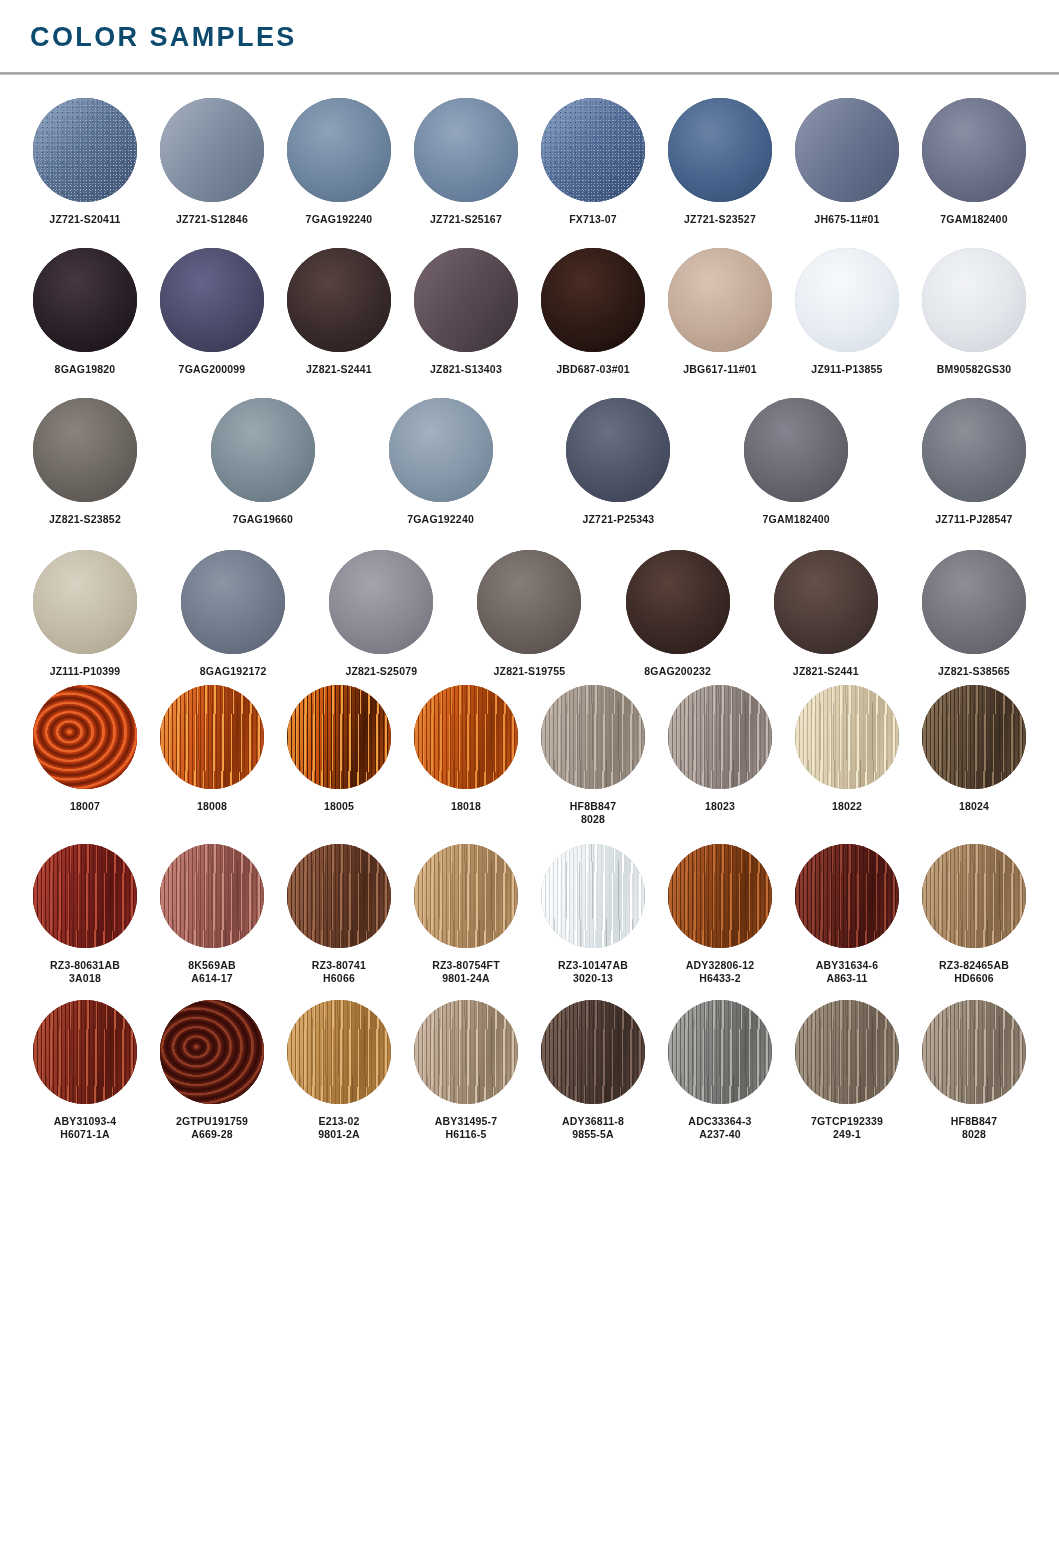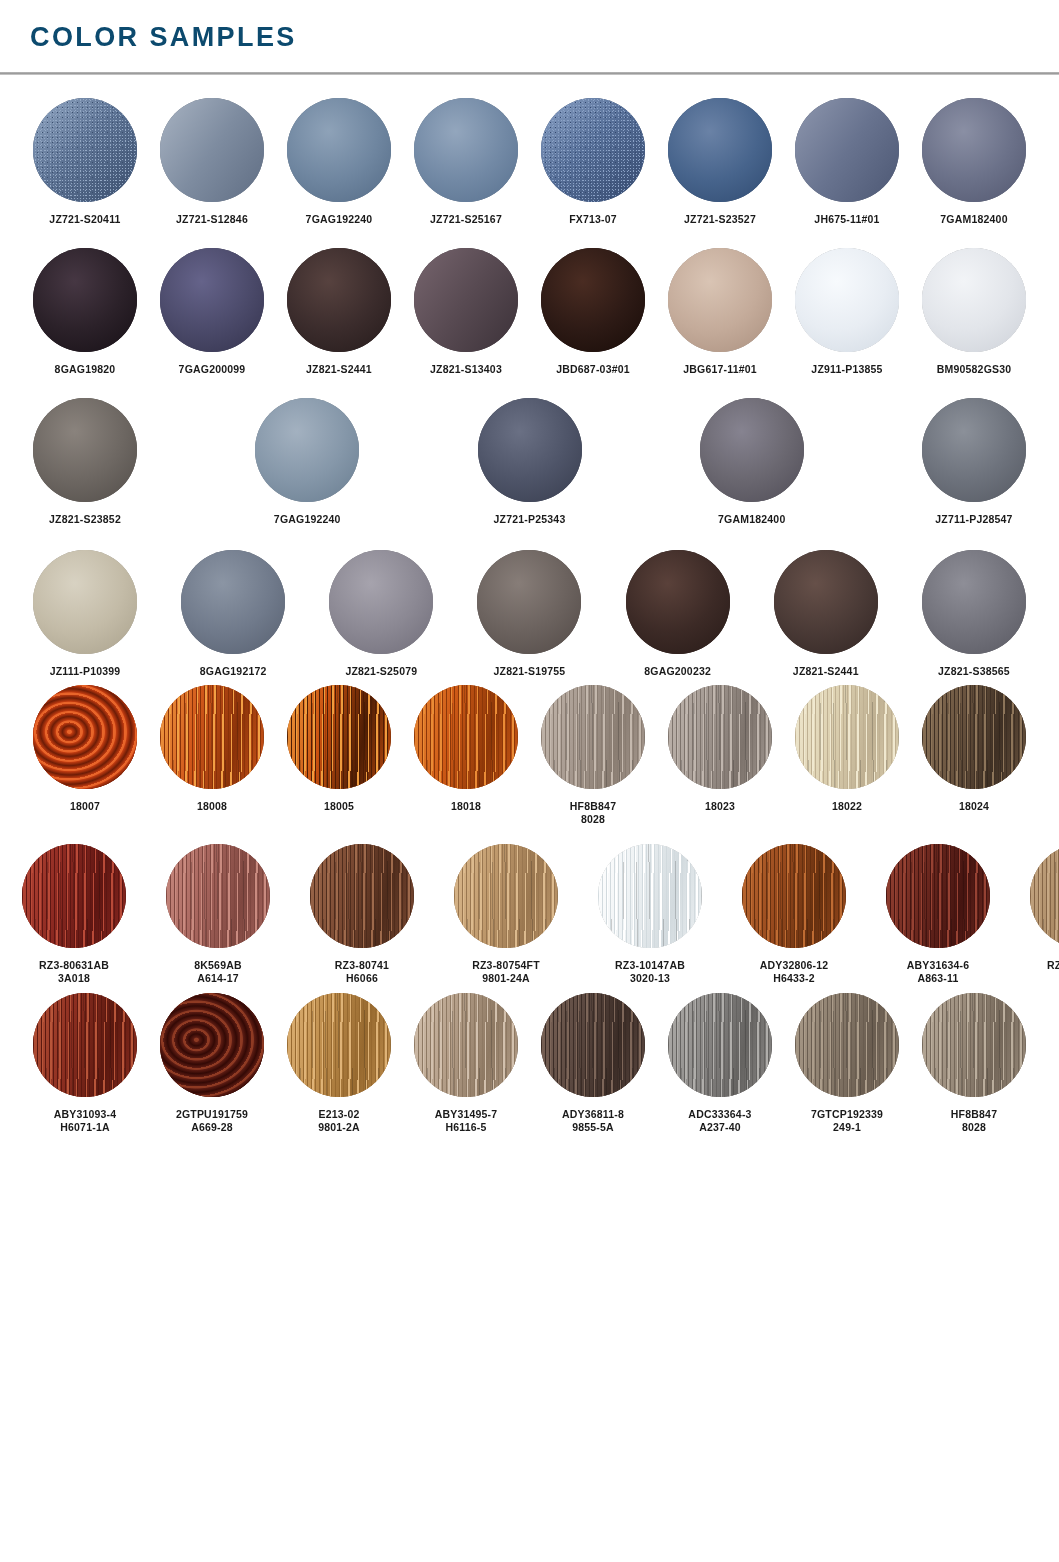--- a/index.html
+++ b/index.html
@@ -89,21 +89,21 @@
     white-space: pre-line;
     font-family: "Liberation Sans", sans-serif;
   }
 
   
   .r0 { margin-bottom: 22px; justify-content: space-between; }
   .r1 { margin-bottom: 22px; }
   .r2 { margin-bottom: 24px; }
   .r3 { }
   .r4 { margin-bottom: 18px; }
-  .r5 { margin-bottom: 8px; gap: 40px; }
+  .r5 { margin-bottom: 15px; }
   .r6 { margin-bottom: 0px; }
 </style>
 </head>
 <body>
 
 <div class="page">
 
   <div class="header">
     <h1 class="page-title">COLOR SAMPLES</h1>
   </div>
@@ -212,20 +212,26 @@
       </div>
       <div class="swatch-row r2">
         <div class="swatch-cell">
           <div class="swatch-disc">
             <div class="tex" style="background-color:#6d6762;background-image:radial-gradient(circle at 40% 32%,#8a837d 0%,#6d6762 52%,#514c48 100%);"></div>
           </div>
           <div class="swatch-label">JZ821-S23852</div>
         </div>
         <div class="swatch-cell">
           <div class="swatch-disc">
+            <div class="tex" style="background-color:#7b8b95;background-image:radial-gradient(circle at 40% 32%,#9aa8b1 0%,#7b8b95 52%,#5f6f7a 100%);"></div>
+          </div>
+          <div class="swatch-label">7GAG19660</div>
+        </div>
+        <div class="swatch-cell">
+          <div class="swatch-disc">
             <div class="tex" style="background-color:#8597a9;background-image:radial-gradient(circle at 40% 32%,#a3b1c0 0%,#8597a9 52%,#687c8f 100%);"></div>
           </div>
           <div class="swatch-label">7GAG192240</div>
         </div>
         <div class="swatch-cell">
           <div class="swatch-disc">
             <div class="tex" style="background-color:#4e5468;background-image:radial-gradient(circle at 40% 32%,#6a7084 0%,#4e5468 52%,#373c4d 100%);"></div>
           </div>
           <div class="swatch-label">JZ721-P25343</div>
         </div>

